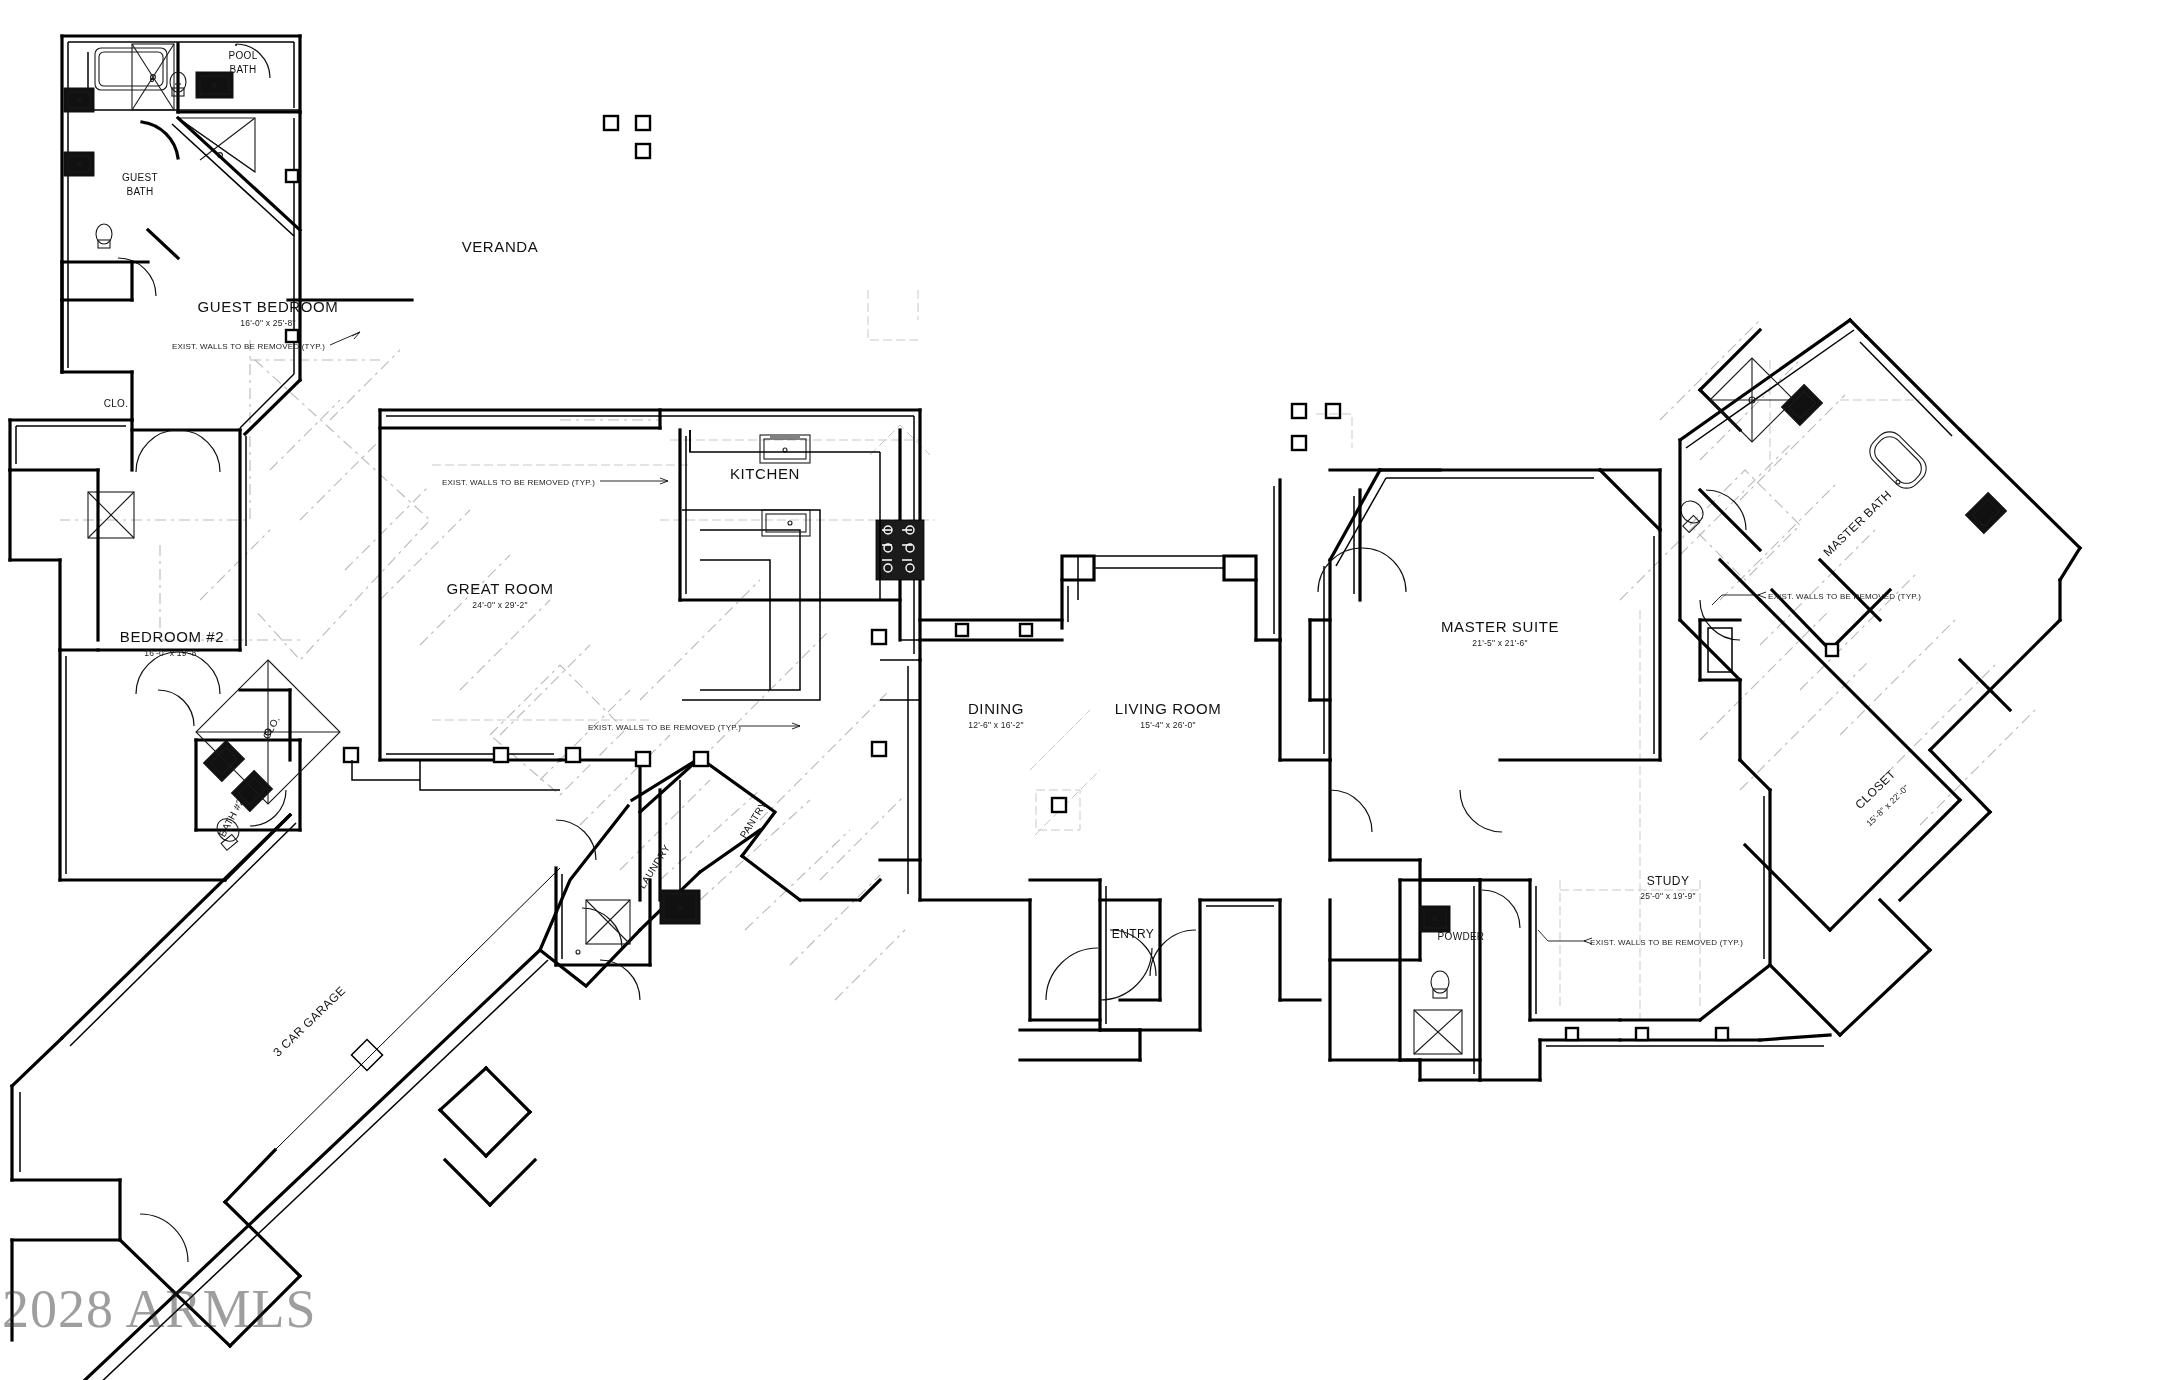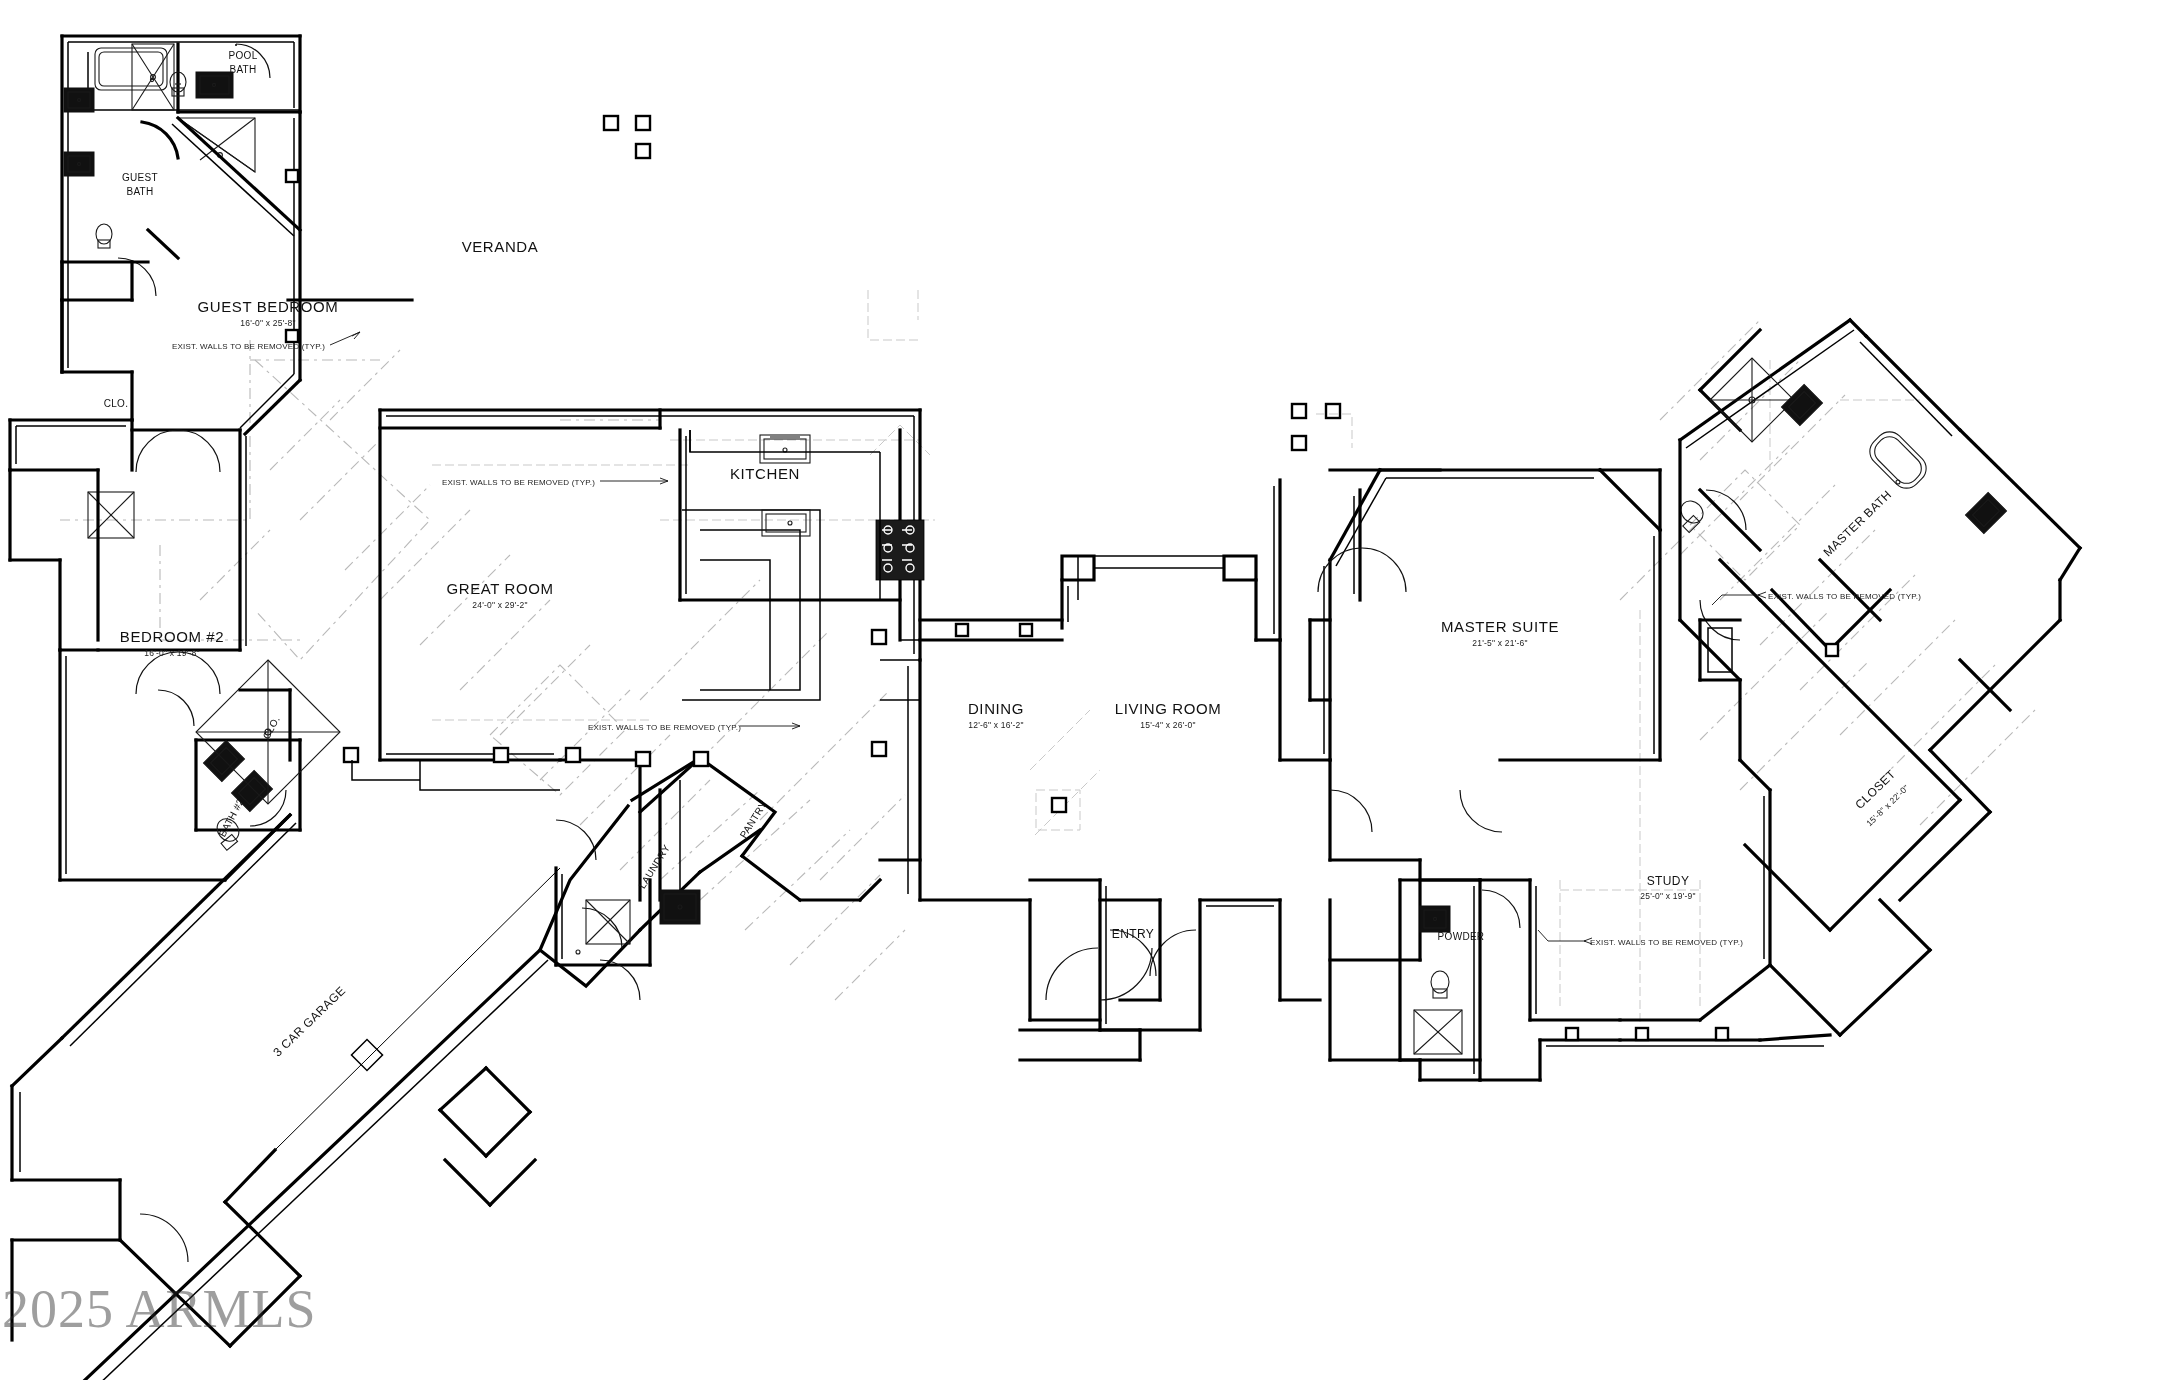--- a/index.html
+++ b/index.html
@@ -633,15 +633,15 @@
     <path class="leader" d="M1760 595 L1722 595 L1712 605"></path>
     <path class="leader" d="M1766 592 L1758 595 L1766 598"></path>
 
     <text class="note" x="1590" y="945" text-anchor="start">EXIST. WALLS TO BE REMOVED (TYP.)</text>
     <path class="leader" d="M1586 941 L1548 941 L1538 930"></path>
     <path class="leader" d="M1592 938 L1584 941 L1592 944"></path>
   </g>
 
 </svg>
 
-<div class="watermark">2025 ARMLS</div>
+<div class="watermark">2028 ARMLS</div>
 
 </div>
 
 </body></html>

